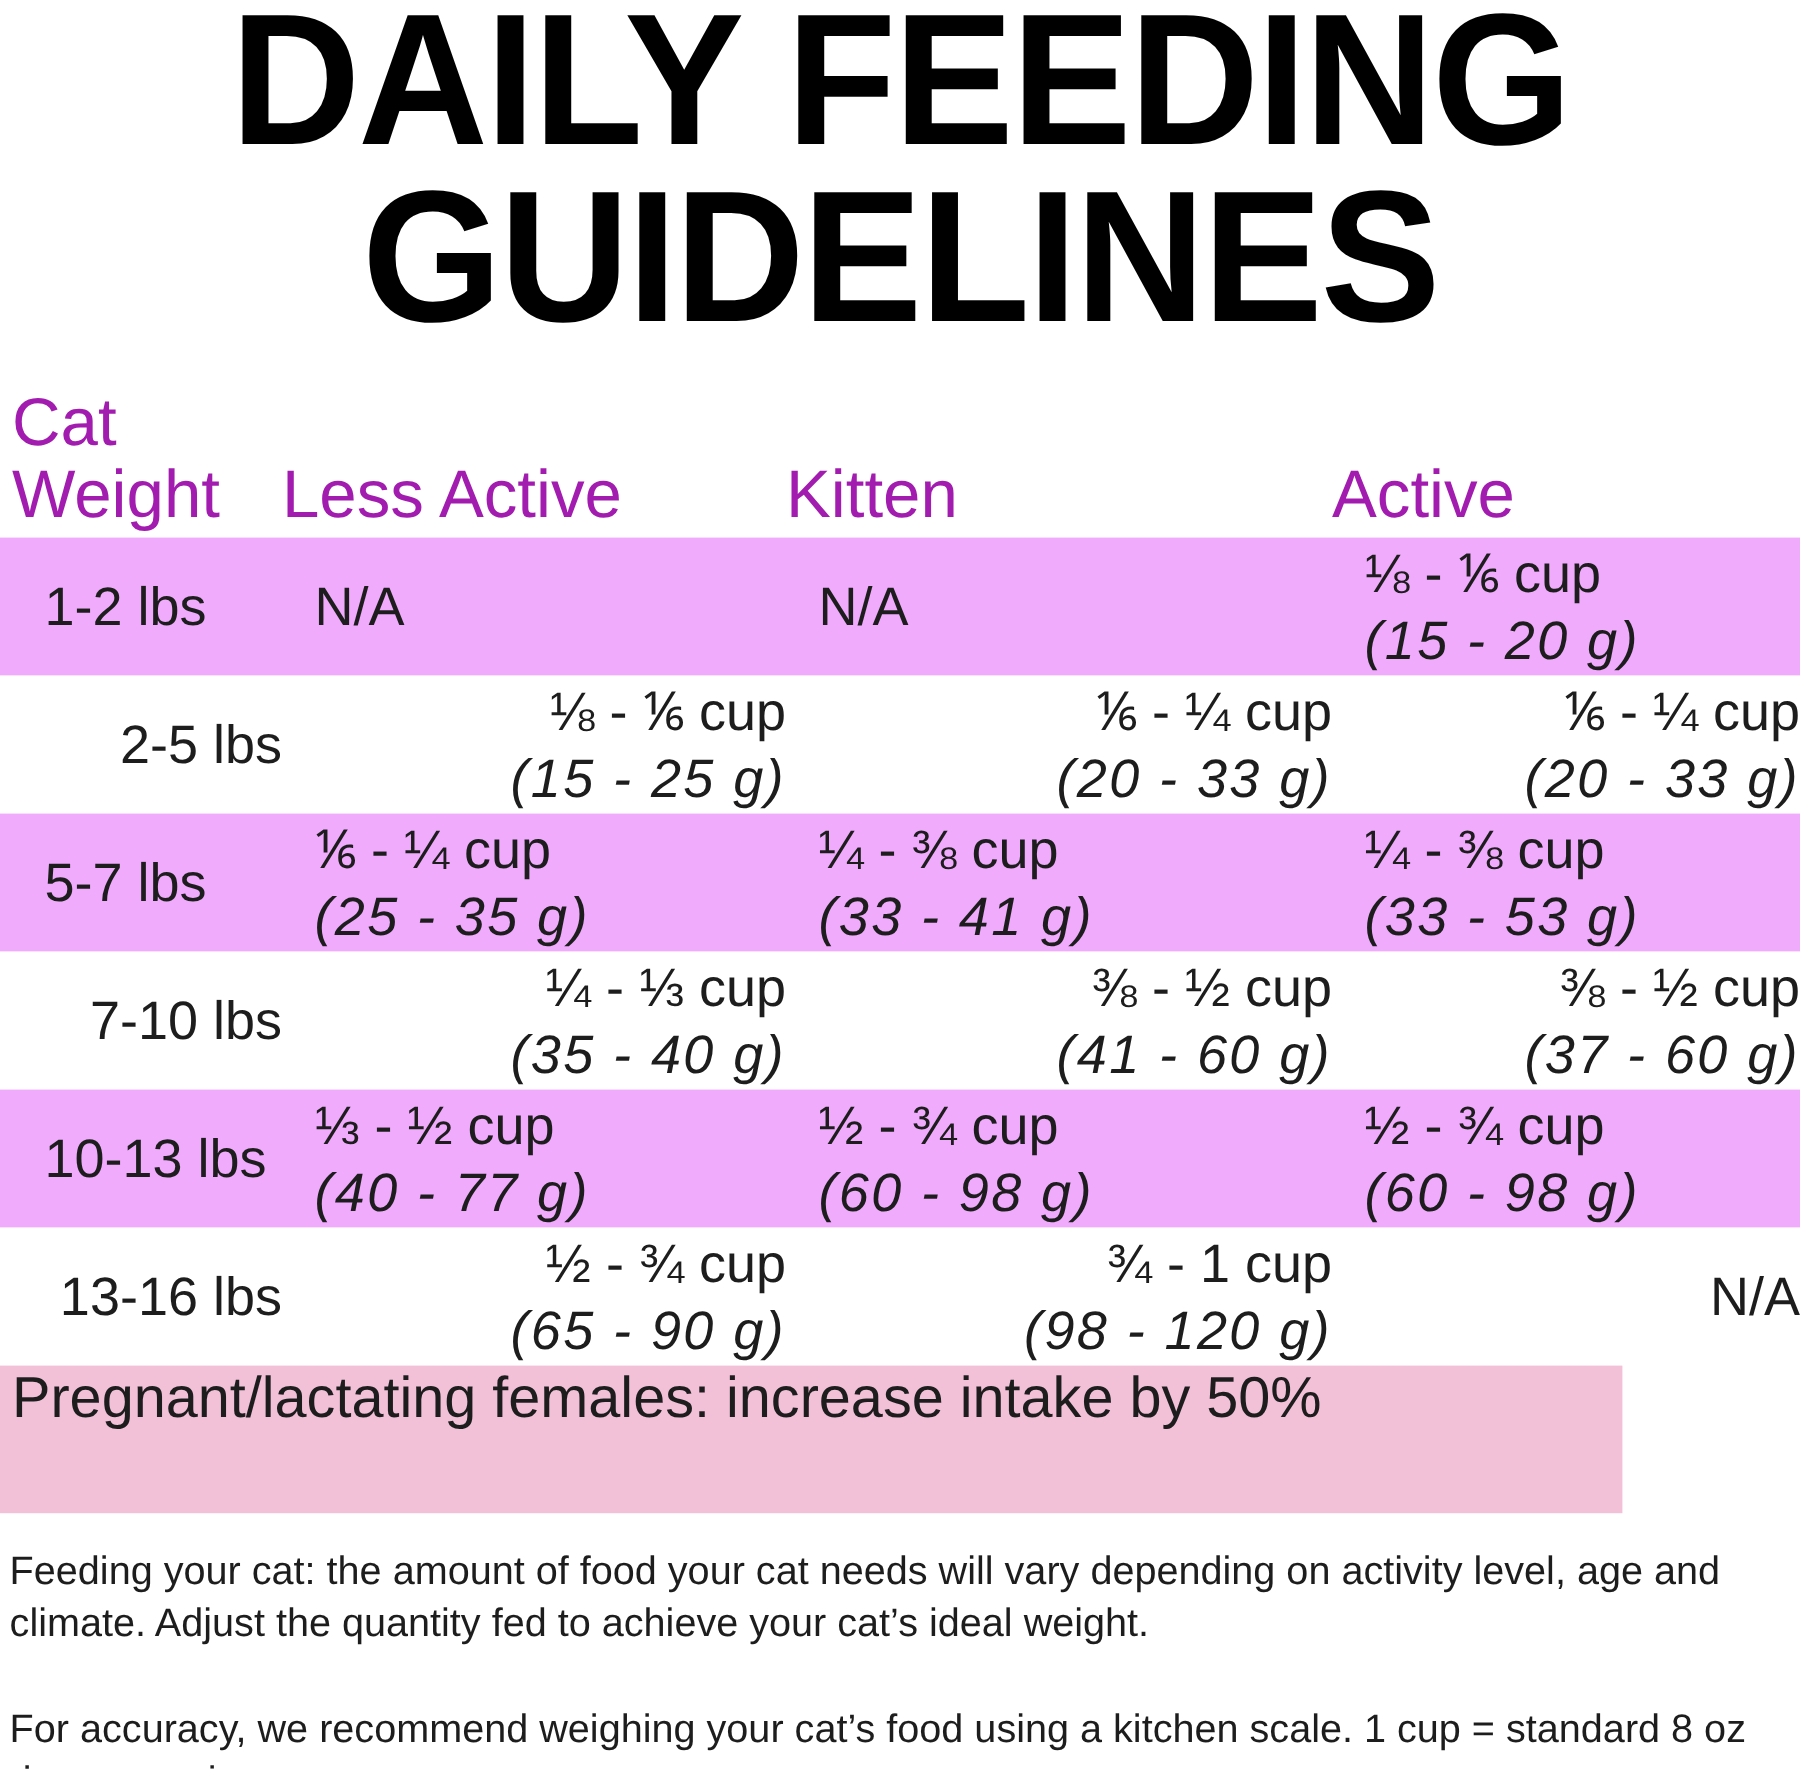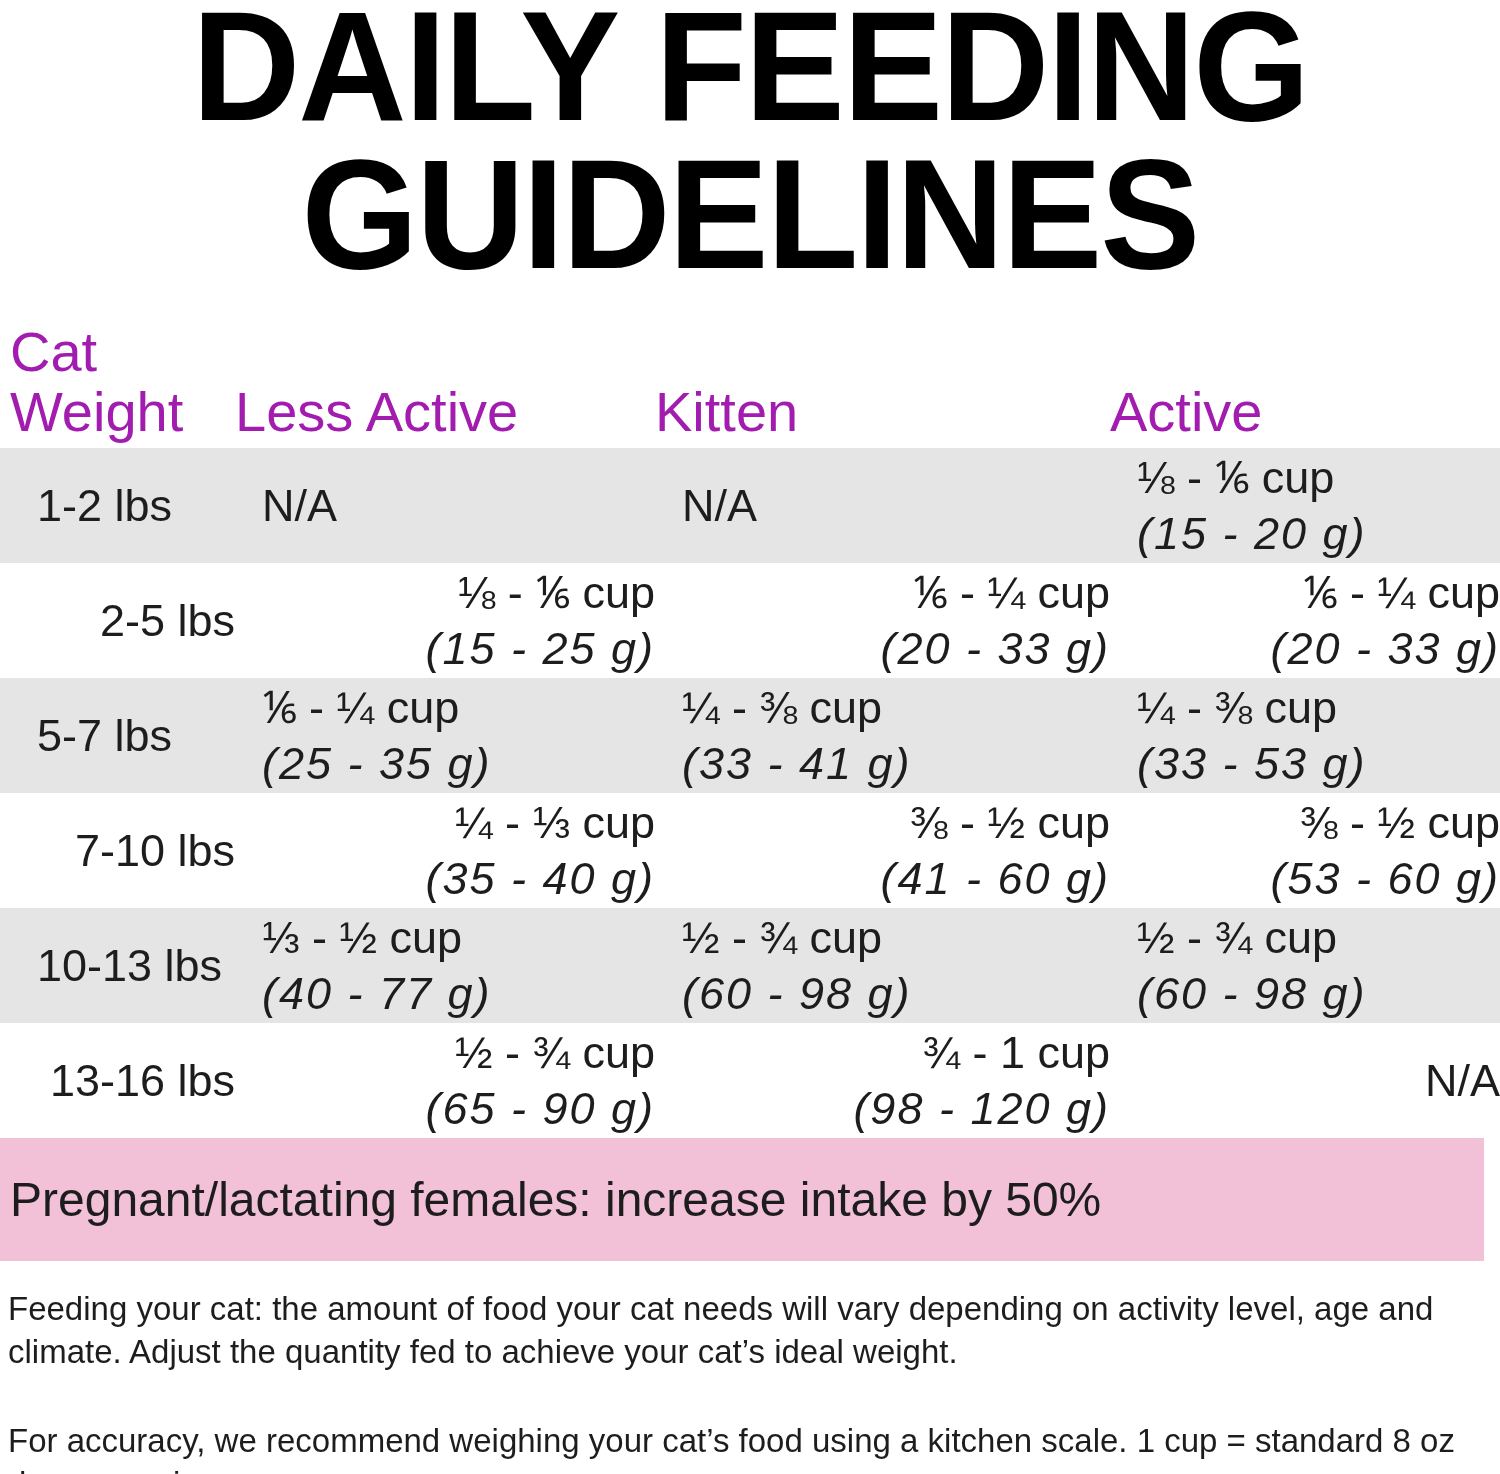--- a/index.html
+++ b/index.html
@@ -39,41 +39,40 @@
     align-items: end;
     font-size: 56px;
     line-height: 60px;
     color: #a21caf;
   }
   .thead .th { padding-bottom: 6px; }
   .tbody-row {
     height: 115px;
     align-items: center;
   }
-  .row-pink { background: #e5e5e5; padding-left: 37px; }
+  .row-pink { background: #f0abfc; padding-left: 37px; }
   .row-white { background: #ffffff; text-align: right; }
   .cell {
     display: flex;
     flex-direction: column;
     justify-content: center;
     font-size: 45px;
     line-height: 56px;
   }
   .weight-cell { font-size: 45px; }
   .grams { font-style: italic; letter-spacing: 2px; }
   .grams:empty { display: none; }
 
   
   .banner {
     margin-top: 0;
-    width: 1484px;
+    width: 1352px;
     height: 123px;
     background: #F2C1D8;
     display: flex;
-    align-items: center;
     box-sizing: border-box;
     padding-left: 10px;
     font-size: 48px;
   }
 
   
   .notes {
     padding: 26px 30px 0 8px;
     font-size: 33px;
     line-height: 43px;
@@ -153,21 +152,21 @@
     <div class="cell">
       <span class="cup">¼ - ⅓ cup</span>
       <span class="grams">(35 - 40 g)</span>
     </div>
     <div class="cell">
       <span class="cup">⅜ - ½ cup</span>
       <span class="grams">(41 - 60 g)</span>
     </div>
     <div class="cell">
       <span class="cup">⅜ - ½ cup</span>
-      <span class="grams">(53 - 60 g)</span>
+      <span class="grams">(37 - 60 g)</span>
     </div>
   </div>
 
   <div class="grid-row tbody-row row-pink">
     <div class="cell weight-cell">10-13 lbs</div>
     <div class="cell">
       <span class="cup">⅓ - ½ cup</span>
       <span class="grams">(40 - 77 g)</span>
     </div>
     <div class="cell">

